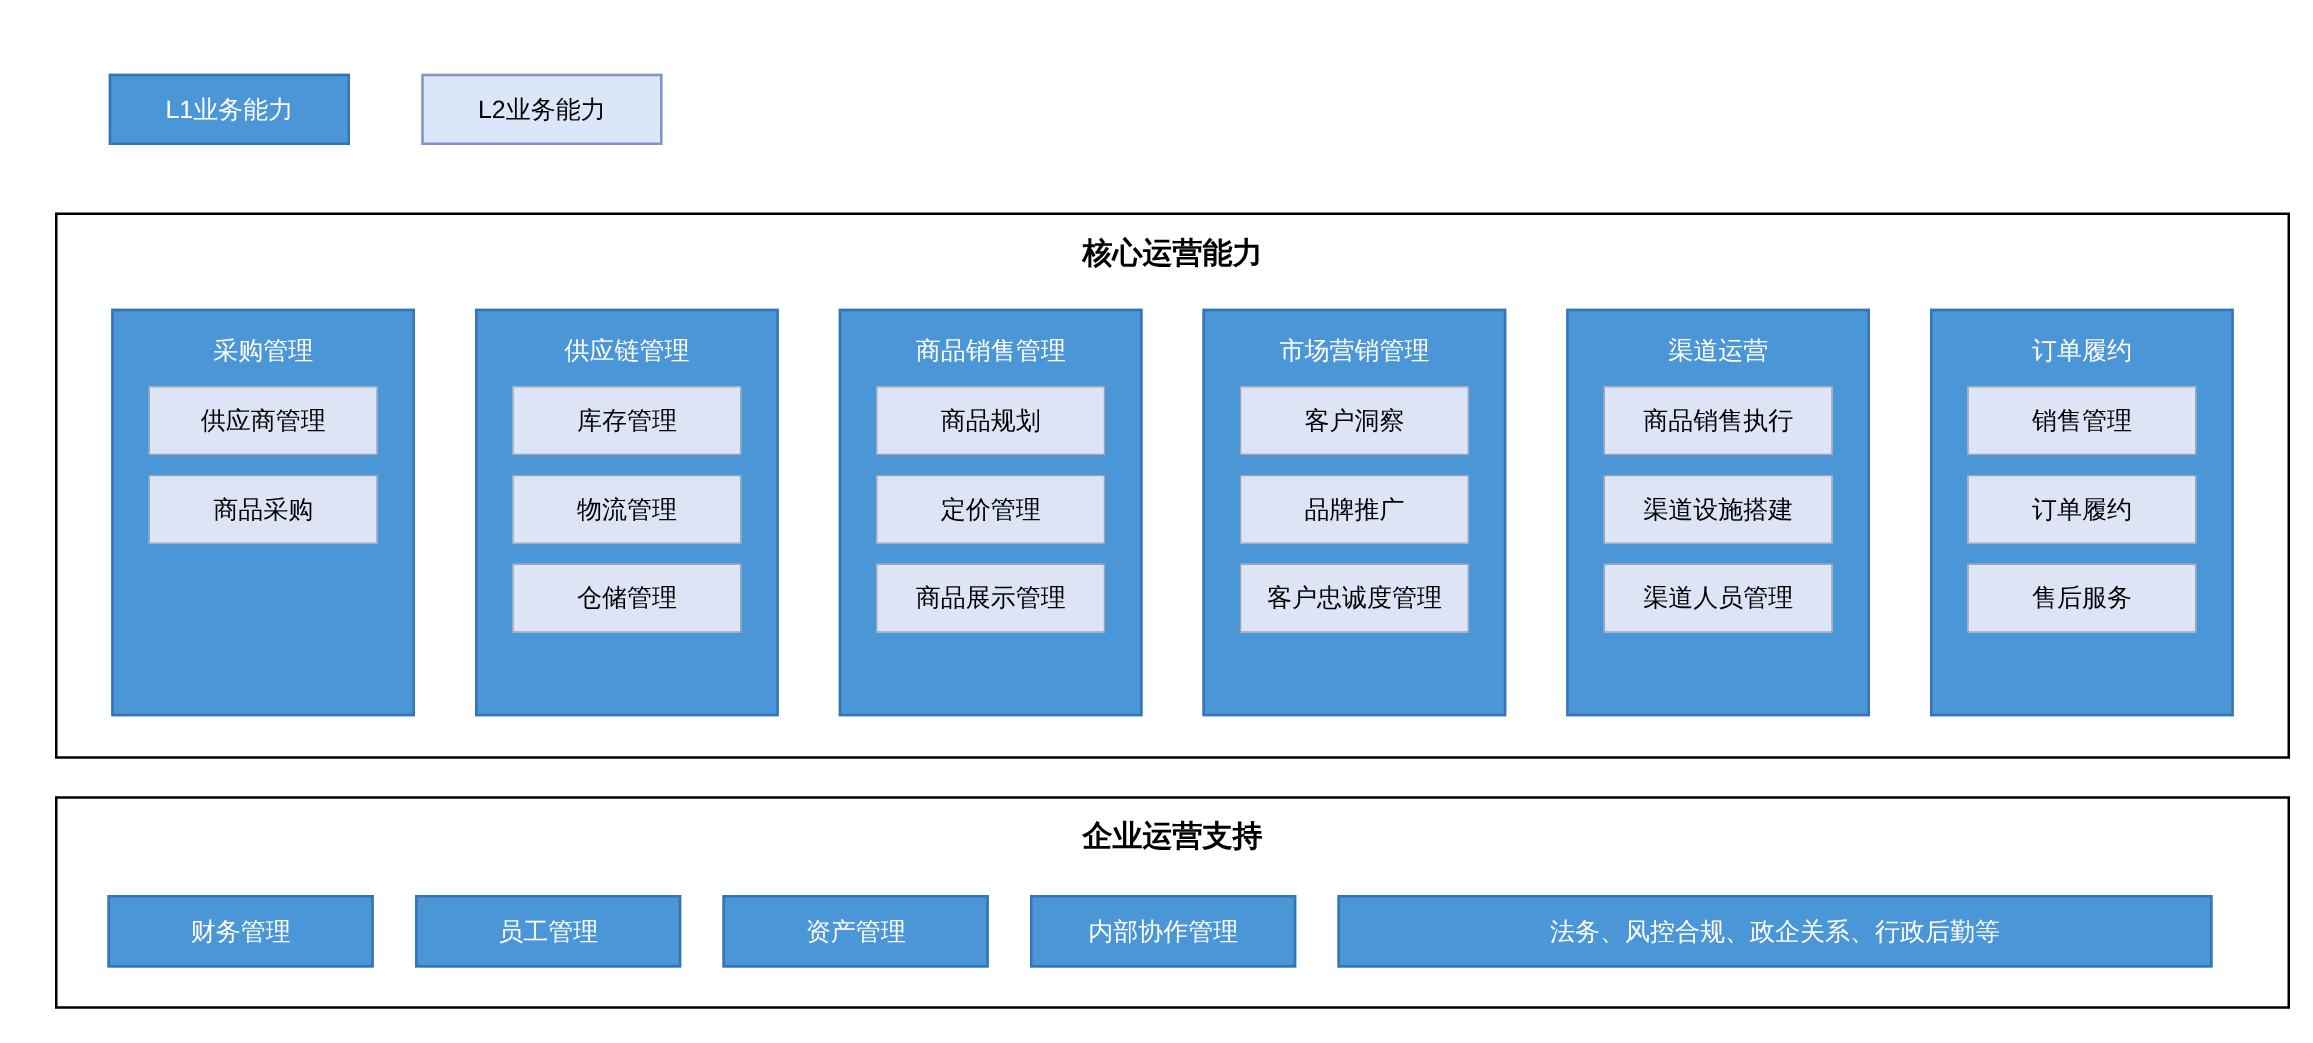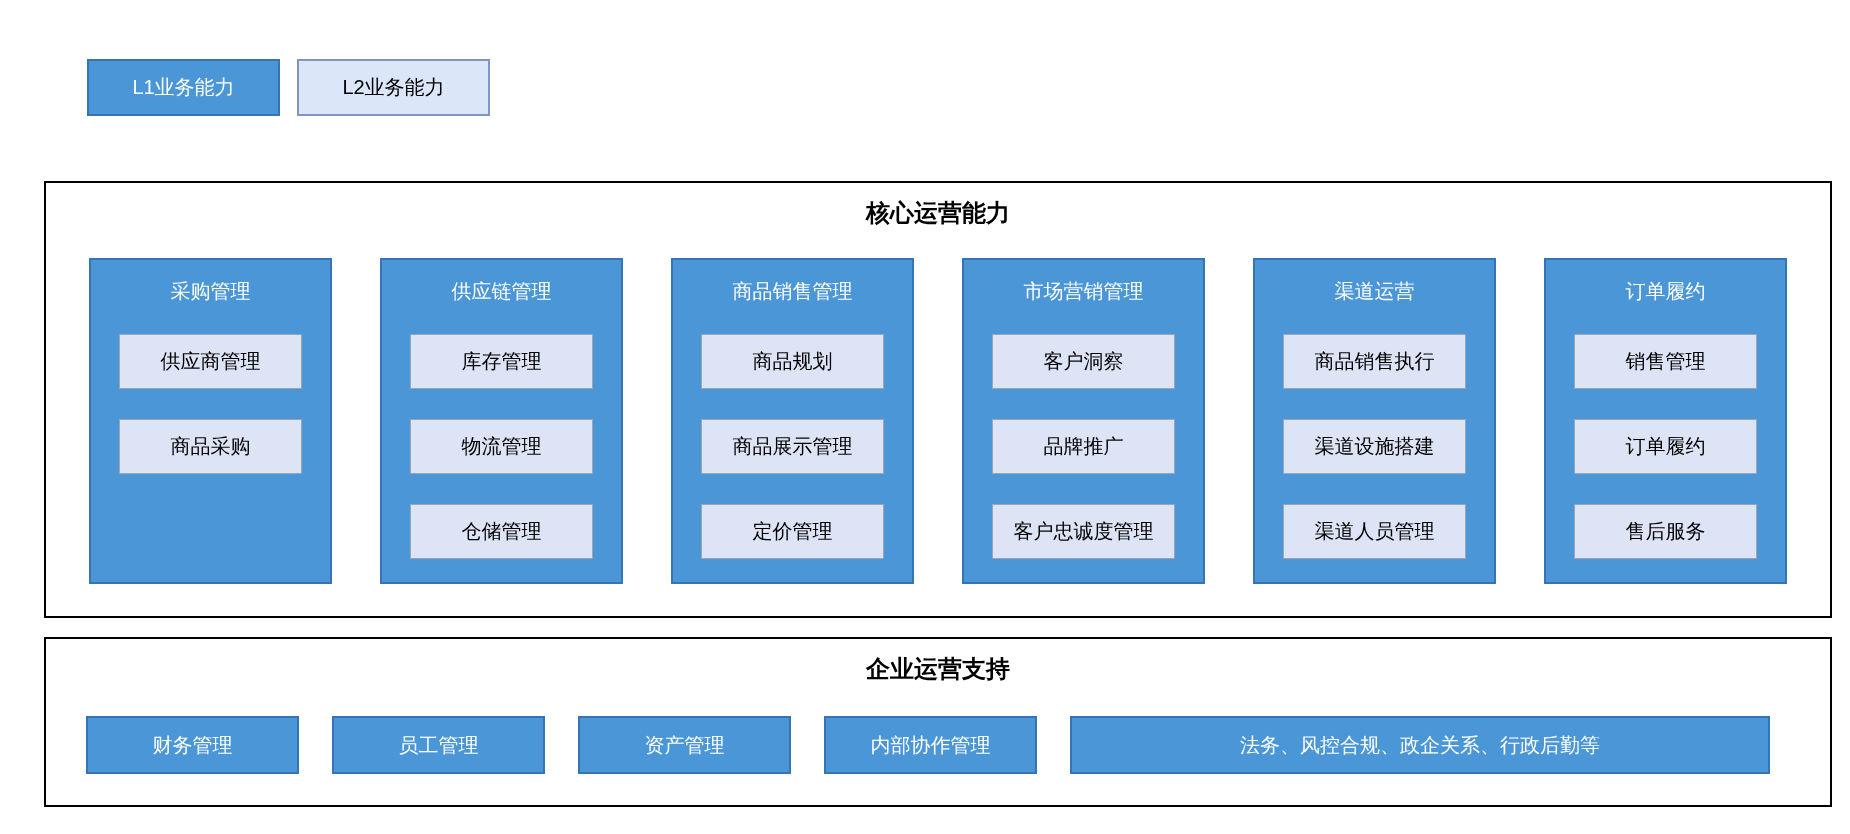--- a/index.html
+++ b/index.html
@@ -6,35 +6,35 @@
   body {
     width: 1850px; height: 834px;
     background: #ffffff;
     font-family: "Liberation Sans", sans-serif;
     position: relative;
     color: #000;
   }
   .canvas { position: absolute; inset: 0; }
 
   
-  .legend-row { position: absolute; top: 59px; left: 87px; display: flex; gap: 17px; }
+  .legend-row { position: absolute; top: 59px; left: 87px; display: flex; gap: 45px; }
   .legend-box {
     width: 193px; height: 57px; box-sizing: border-box;
     display: flex; align-items: center; justify-content: center;
     font-size: 20px;
   }
   .legend-l1 { background: #4B96D6; border: 2px solid #3575B5; color: #ffffff; }
-  .legend-l2 { background: #DCE6F9; border: 2px solid #8094C8; color: #000000; }
+  .legend-l2 { background: #DCE6F9; border: 2px solid #8094C8; color: #000000; margin-left: 12px; }
 
   
   .section {
     position: absolute; box-sizing: border-box;
     border: 2px solid #000000; background: #ffffff;
   }
-  .section-core    { left: 44px; top: 181px; width: 1788px; height: 437px; }
+  .section-core    { left: 44px; top: 170px; width: 1788px; height: 437px; }
   .section-support { left: 44px; top: 637px; width: 1788px; height: 170px; }
   .section-title {
     margin: 14px 0 0 0; text-align: center;
     font-size: 24px; font-weight: bold; color: #000;
   }
 
   
   .columns {
     position: absolute; left: 43px; right: 43px; top: 75px; bottom: 32px;
     display: flex; gap: 48px;
@@ -42,21 +42,21 @@
   .column {
     flex: 1; box-sizing: border-box;
     background: #4B96D6; border: 2px solid #3575B5;
     padding: 18px 28px 0 28px;
     display: flex; flex-direction: column;
   }
   .column-header {
     text-align: center; color: #ffffff; font-size: 20px; height: 26px;
   }
   .l2-box {
-    margin-top: 30px; height: 55px; box-sizing: border-box;
+    margin-top: 16px; height: 55px; box-sizing: border-box;
     background: #DCE4F6; border: 1px solid #9DA5B4;
     display: flex; align-items: center; justify-content: center;
     font-size: 20px; color: #000;
     white-space: nowrap;
   }
   .l2-box:first-of-type { margin-top: 28px; }
 
   
   .support-row {
     position: absolute; left: 40px; right: 60px; top: 77px;
@@ -91,22 +91,22 @@
         </div>
         <div class="column">
           <div class="column-header">供应链管理</div>
           <div class="l2-box">库存管理</div>
           <div class="l2-box">物流管理</div>
           <div class="l2-box">仓储管理</div>
         </div>
         <div class="column">
           <div class="column-header">商品销售管理</div>
           <div class="l2-box">商品规划</div>
+          <div class="l2-box">定价管理</div>
           <div class="l2-box">商品展示管理</div>
-          <div class="l2-box">定价管理</div>
         </div>
         <div class="column">
           <div class="column-header">市场营销管理</div>
           <div class="l2-box">客户洞察</div>
           <div class="l2-box">品牌推广</div>
           <div class="l2-box">客户忠诚度管理</div>
         </div>
         <div class="column">
           <div class="column-header">渠道运营</div>
           <div class="l2-box">商品销售执行</div>

